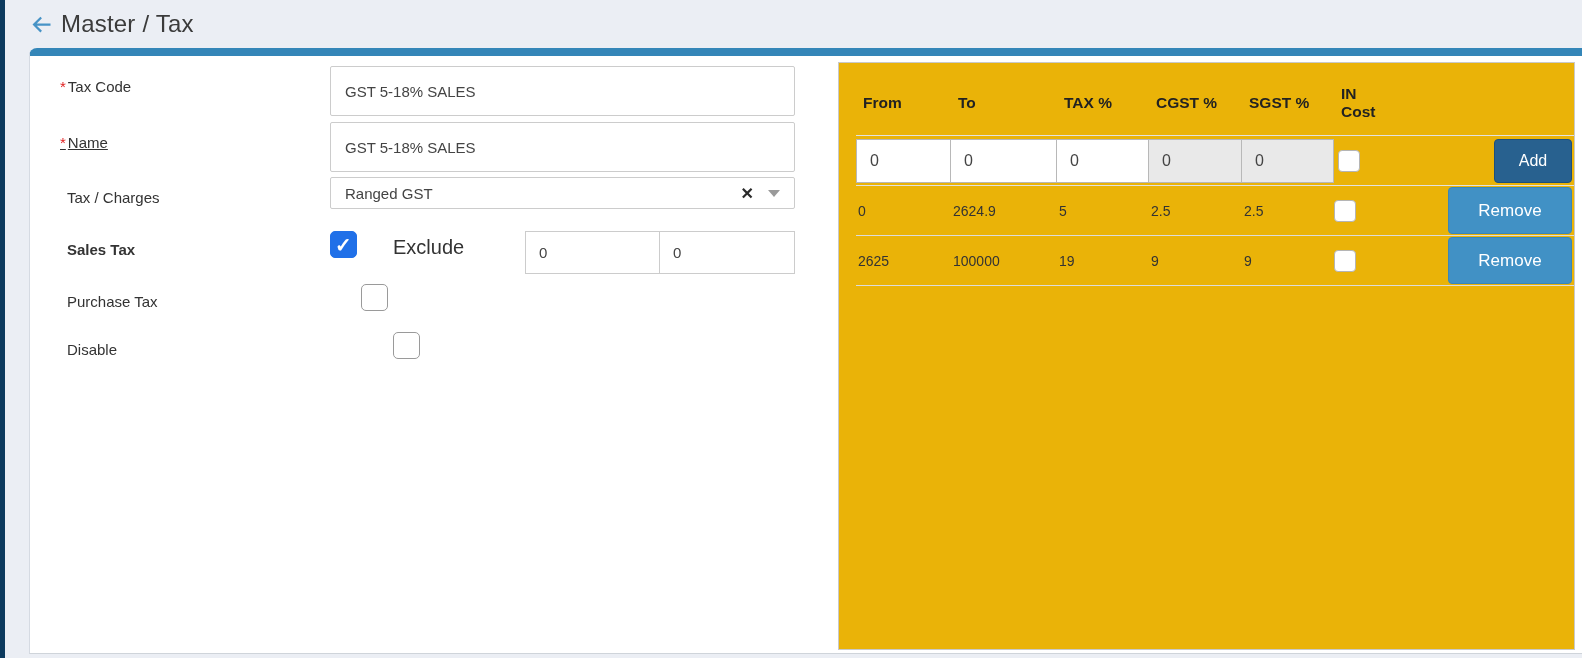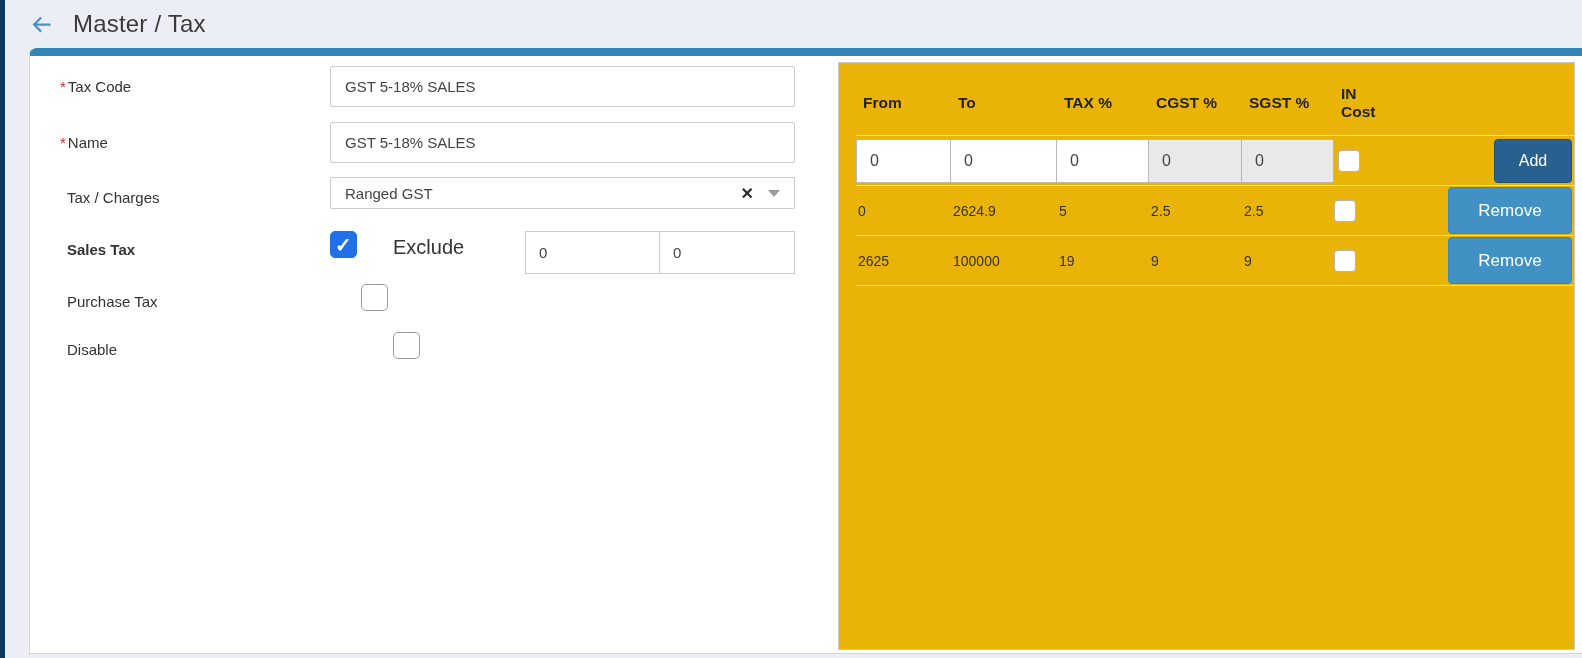--- a/index.html
+++ b/index.html
@@ -9,36 +9,36 @@
     background:#ebeef4;
     position:relative;
     color:#333;
   }
   
   .nav-strip { position:absolute; left:0; top:0; width:5px; height:658px; background:#0c3a5e; }
   
   .topbar { position:absolute; left:5px; top:0; right:0; height:48px; background:#ebeef4; display:flex; align-items:center; }
   .back-btn { margin-left:22px; width:28px; height:28px; display:flex; align-items:center; justify-content:center; cursor:pointer; }
   .back-btn svg { width:27px; height:27px; fill:#4793c6; }
-  .page-title { font-size:24px; font-weight:400; color:#3b3b3b; margin-left:18px; letter-spacing:.2px;text-align:right; }
+  .page-title { font-size:24px; font-weight:400; color:#3b3b3b; margin-left:6px; letter-spacing:.2px;text-align:right; }
   
   .panel {
     position:absolute; left:29px; top:48px; right:0; height:606px;
     background:#fff;
     border-top:8px solid #3486b8;
     border-left:1px solid #d5dae2;
     border-bottom:1px solid #cfd4da;
     border-top-left-radius:8px;
   }
   
   .frow { position:absolute; }
   .flabel { font-size:15px; color:#333; }
   .req { color:#e02020; margin-right:2px; font-size:15px; }
   .finput {
-    width:465px; height:41px; border:1px solid #ccc; border-radius:2px;
+    width:465px; height:50px; border:1px solid #ccc; border-radius:2px;
     font-family:"Liberation Sans",sans-serif; font-size:15px; color:#444;
     padding:0 14px; background:#fff; outline:none;
   }
   .fselect {
     width:465px; height:32px; border:1px solid #ccc; border-radius:2px;
     display:flex; align-items:center; padding:0 14px; font-size:15px; color:#444;
     background:#fff; cursor:pointer;
   }
   .fselect .sel-text { flex:1; }
   .clear-x { color:#2b2b2b; font-size:16px; font-weight:bold; margin-right:14px; cursor:pointer; }
@@ -86,21 +86,21 @@
   .btn-add {
     width:78px; height:44px; background:#28618f; border:1px solid #1d4f7c; border-radius:4px;
     color:#fff; font-family:"Liberation Sans",sans-serif; font-size:16px; cursor:pointer;
   }
   .btn-remove {
     width:124px; height:47px; background:#4191c5; border:1px solid #3a86b8; border-radius:4px;
     color:#fff; font-family:"Liberation Sans",sans-serif; font-size:17px; cursor:pointer;
   }
   
   .pos-r1-label { left:30px; top:22px; }   .pos-r1-input { left:300px; top:10px; }
-  .pos-r2-label { left:30px; top:78px; }   .pos-r2-input { left:300px; top:66px; }
+  .pos-r2-label { left:30px; top:78px;text-decoration:underline; }   .pos-r2-input { left:300px; top:66px; }
   .pos-r3-label { left:37px; top:133px; }  .pos-r3-input { left:300px; top:121px; }
   .pos-r4-label { left:37px; top:185px;font-weight:bold; }  .pos-r4-cb    { left:300px; top:175px; }
   .pos-r4-exlbl { left:363px; top:180px; } .pos-r4-exgrp { left:495px; top:175px; }
   .pos-r5-label { left:37px; top:237px; }  .pos-r5-cb    { left:300px; top:228px; }
   .pos-r6-label { left:37px; top:285px; }  .pos-r6-cb    { left:300px; top:276px; }
 </style>
 </head>
 <body>
 
 <div class="nav-strip"></div>

